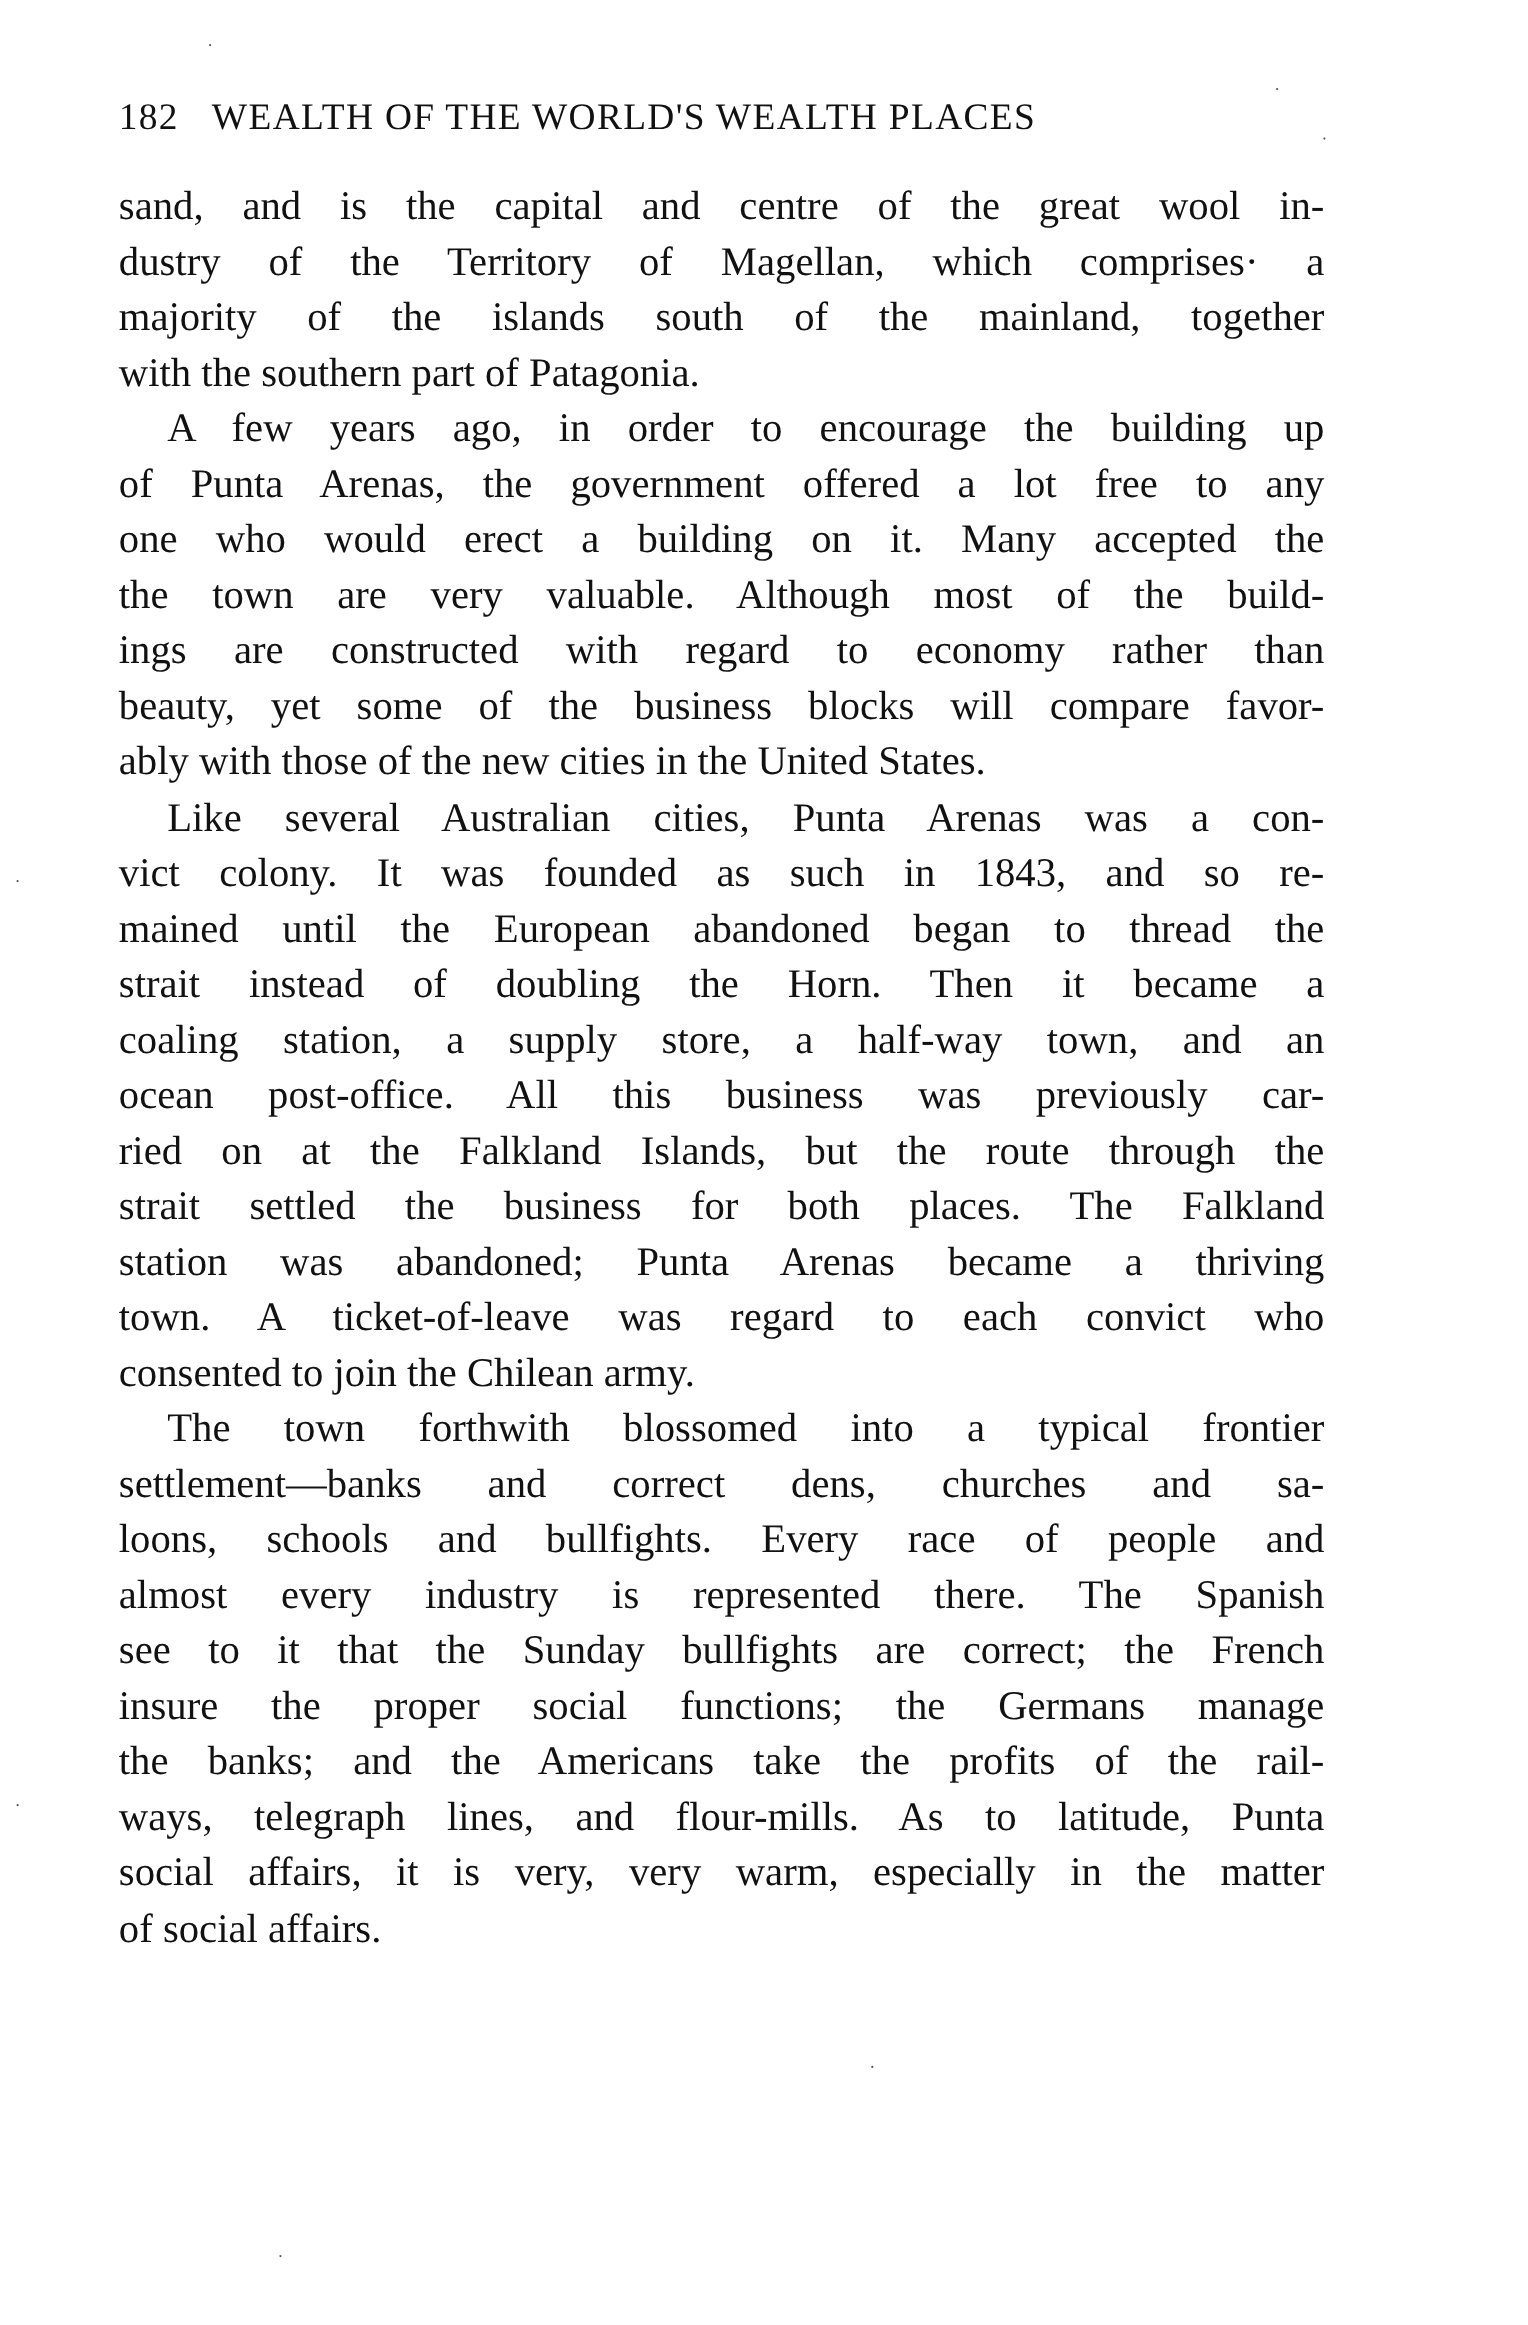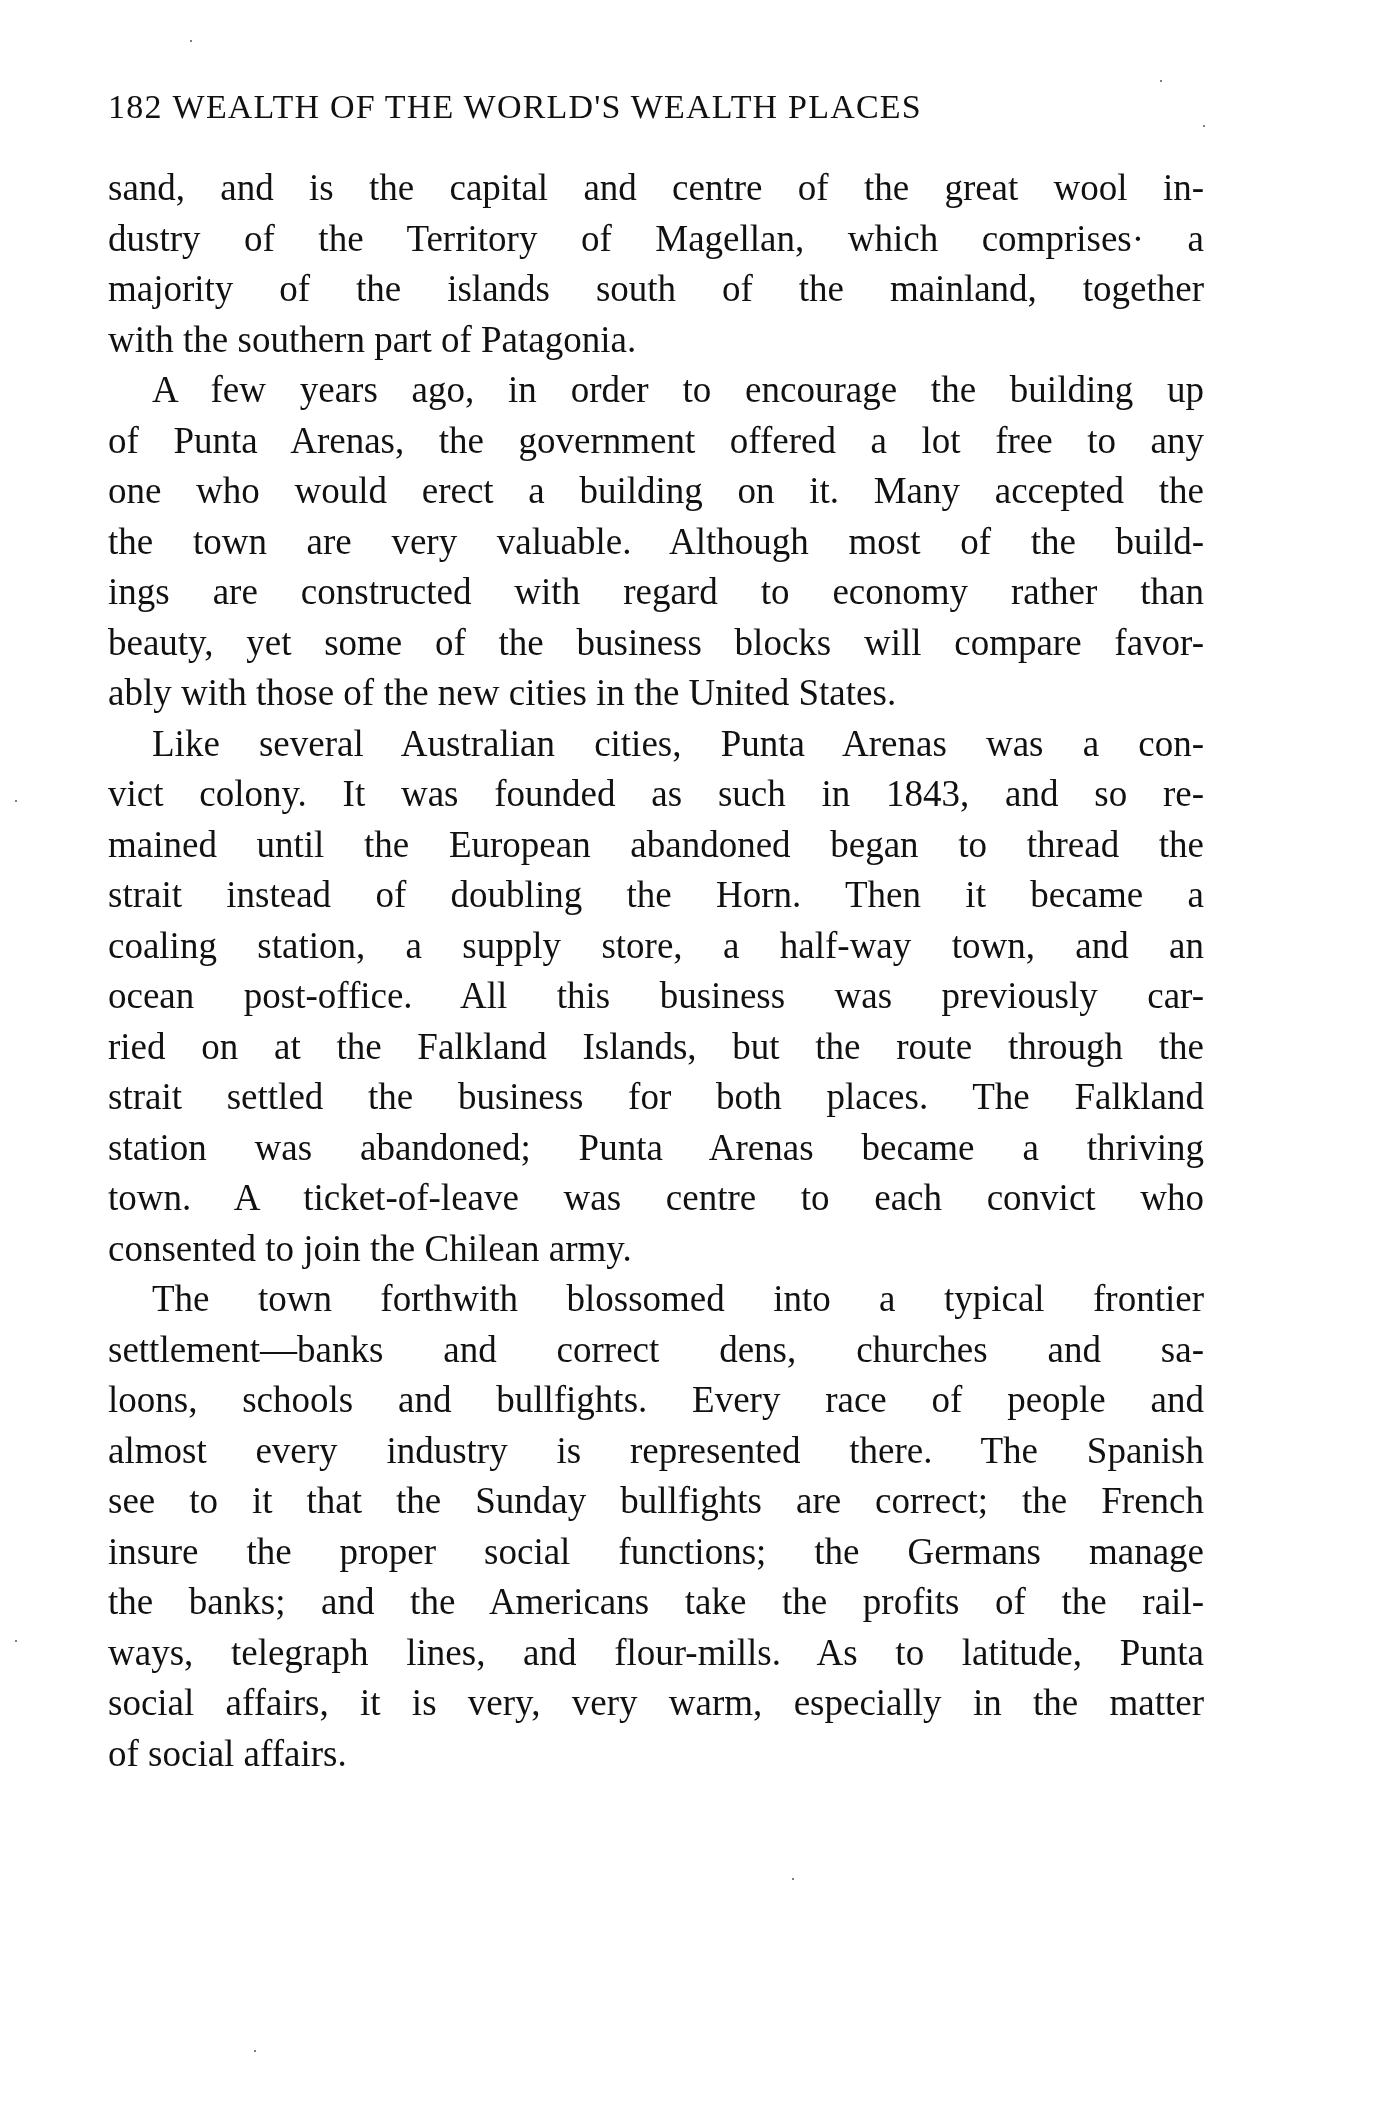--- a/index.html
+++ b/index.html
@@ -3,21 +3,21 @@
   <meta charset="utf-8">
   <style>
     html, body { margin: 0; padding: 0; background: #ffffff; }
     body { width: 1389px; height: 2114px; position: relative; overflow: hidden; }
     .page { position: absolute; left: 0; top: 0; width: 1389px; height: 2114px; background: #ffffff; color: #111111; }
     .running-head {
       position: absolute; left: 108px; top: 86px; width: 1000px;
       font-family: "Liberation Serif", "DejaVu Serif", serif;
       font-size: 34px; line-height: 42px; letter-spacing: 1.2px; white-space: nowrap;
     }
-    .running-head .pnum { margin-right: 10px; }
+    .running-head .pnum { margin-right: 30px; }
     .body-text {
       position: absolute; left: 108px; top: 163px; width: 1096px;
       font-family: "Liberation Serif", "DejaVu Serif", serif;
       font-size: 37px;
     }
     .line {
       display: block; height: 50.5px; line-height: 50.5px;
       text-align: justify; text-align-last: justify; white-space: nowrap;
       overflow: visible;
     }
@@ -56,21 +56,21 @@
     <div>
       <span class="line indent">Like several Australian cities, Punta Arenas was a con-</span>
       <span class="line">vict colony.  It was founded as such in 1843, and so re-</span>
       <span class="line">mained until the European abandoned began to thread the</span>
       <span class="line">strait instead of doubling the Horn.  Then it became a</span>
       <span class="line">coaling station, a supply store, a half-way town, and an</span>
       <span class="line">ocean post-office.  All this business was previously car-</span>
       <span class="line">ried on at the Falkland Islands, but the route through the</span>
       <span class="line">strait settled the business for both places.  The Falkland</span>
       <span class="line">station was abandoned;  Punta Arenas became a thriving</span>
-      <span class="line">town.  A ticket-of-leave was centre to each convict who</span>
+      <span class="line">town.  A ticket-of-leave was regard to each convict who</span>
       <span class="line last">consented to join the Chilean army.</span>
     </div>
 
     <div>
       <span class="line indent">The town forthwith blossomed into a typical frontier</span>
       <span class="line">settlement—banks and correct dens, churches and sa-</span>
       <span class="line">loons, schools and bullfights.  Every race of people and</span>
       <span class="line">almost every industry is represented there.  The Spanish</span>
       <span class="line">see to it that the Sunday bullfights are correct;  the French</span>
       <span class="line">insure the proper social functions;  the Germans manage</span>

